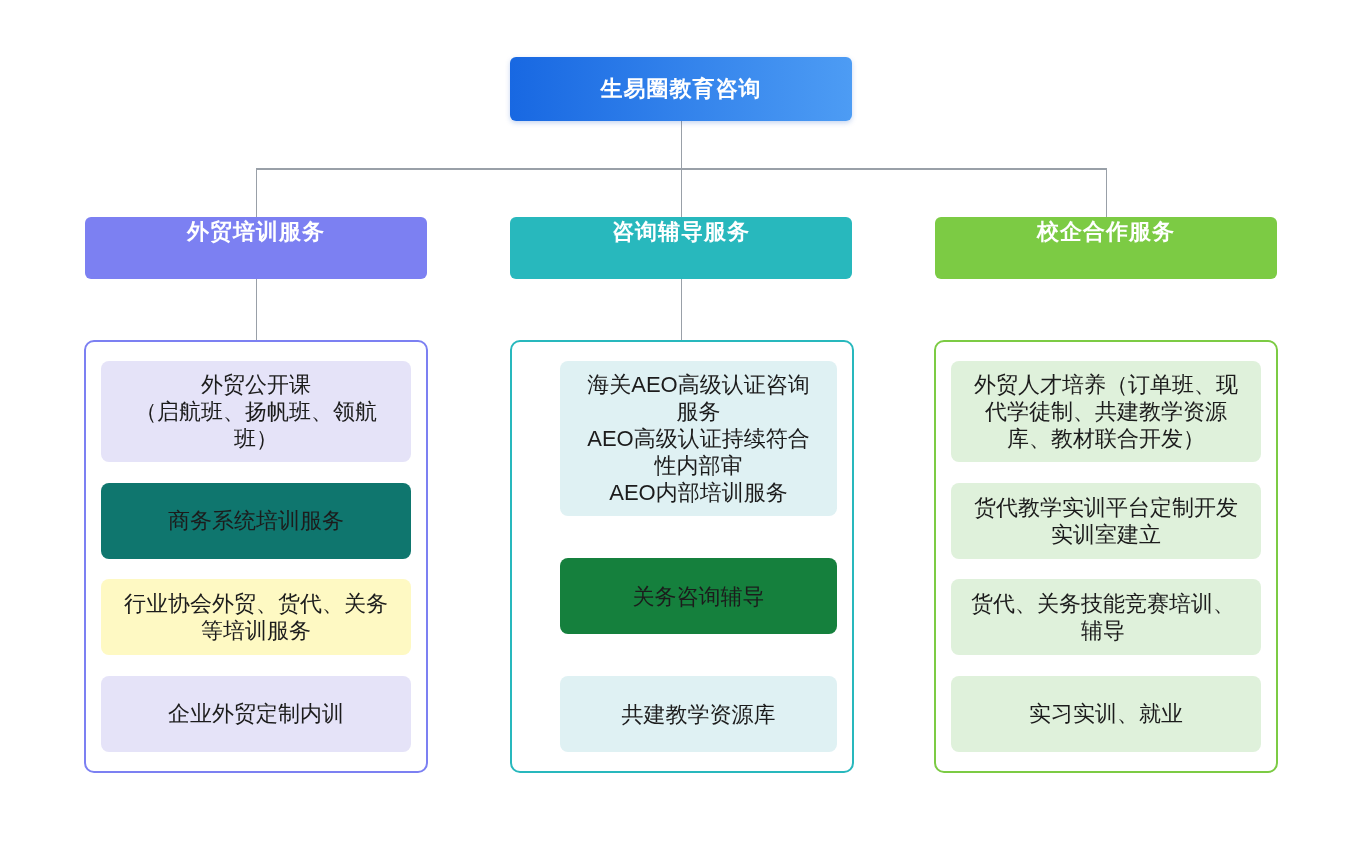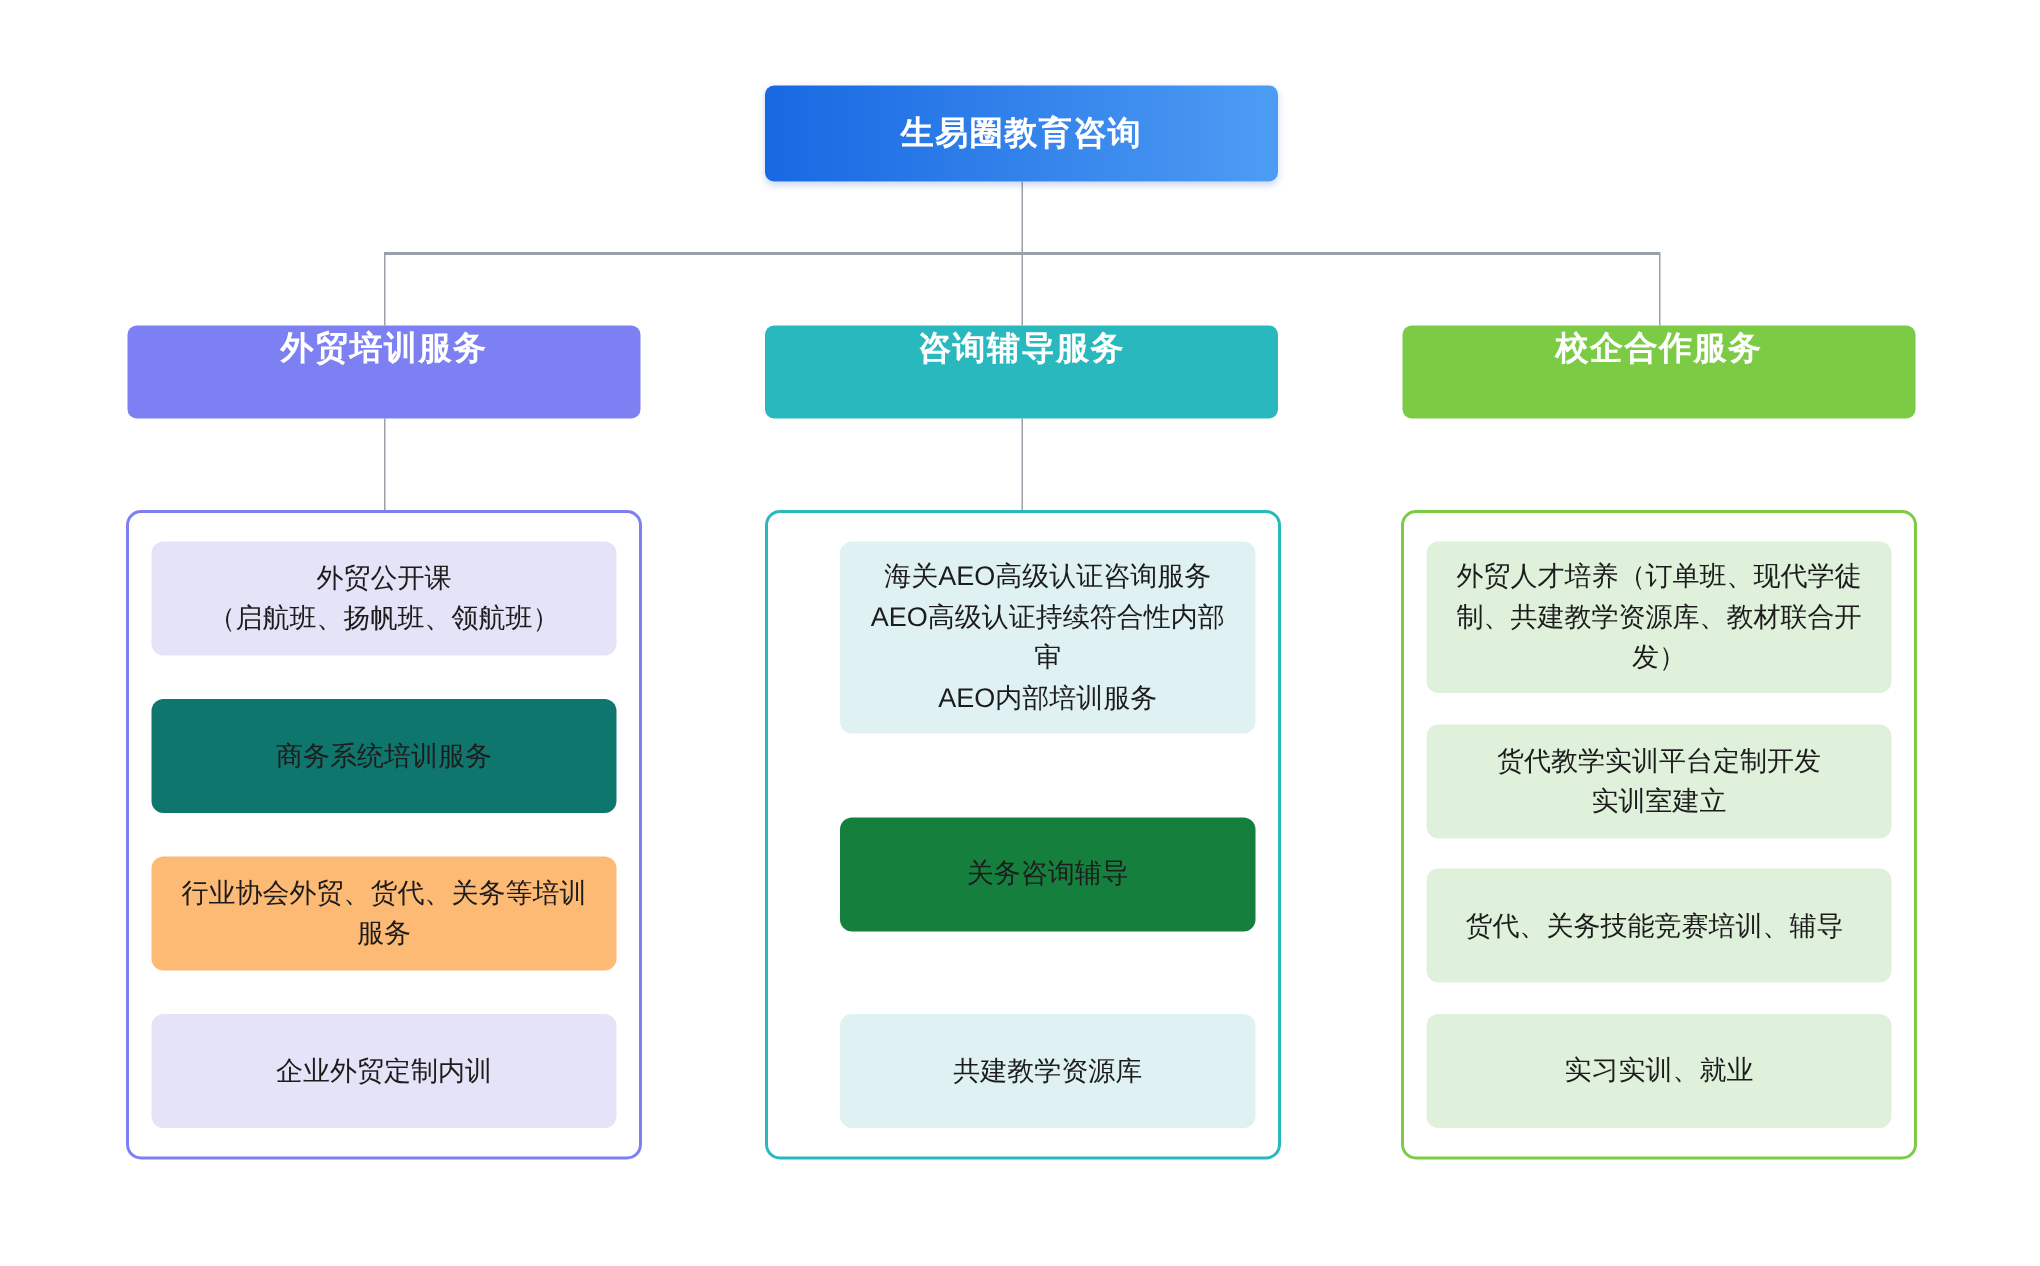--- a/index.html
+++ b/index.html
@@ -74,21 +74,21 @@
   .branch-item {
     border-radius: 8px;
     display: flex;
     align-items: center;
     justify-content: center;
     text-align: center;
     padding: 10px 18px;
     box-sizing: border-box;
     min-height: 76px;
     color: #1c1c1c;
-    font-size: 18px;
+    font-size: 22px;
     line-height: 27px;
     white-space: pre-line;
   }
 </style>
 </head>
 <body>
 
 <div class="canvas">
 
   <div class="connector v" style="left: 680.5px; top: 121px; height: 48px; background: rgb(153, 160, 168);"></div>
@@ -110,21 +110,21 @@
     <span>咨询辅导服务</span>
   </div>
   <div class="branch-header bh-2" style="background: rgb(124, 203, 68);">
     <span>校企合作服务</span>
   </div>
 
   <div class="branch-container bc-0" style="border-color: rgb(124, 128, 242);">
     <div class="branch-item" style="background: rgb(229, 227, 248);">外贸公开课
 （启航班、扬帆班、领航班）</div>
     <div class="branch-item" style="background: #0f766e;">商务系统培训服务</div>
-    <div class="branch-item" style="background: #fdba74;">行业协会外贸、货代、关务等培训服务</div>
+    <div class="branch-item" style="background: #fef9c3;">行业协会外贸、货代、关务等培训服务</div>
     <div class="branch-item" style="background: rgb(229, 227, 248);">企业外贸定制内训</div>
   </div>
 
   <div class="branch-container bc-1" style="border-color: rgb(40, 184, 189); padding-left: 48px;">
     <div class="branch-item" style="min-height: 98px; background: rgb(223, 241, 243);">海关AEO高级认证咨询服务
 AEO高级认证持续符合性内部审
 AEO内部培训服务</div>
     <div class="branch-item" style="background: #15803d;">关务咨询辅导</div>
     <div class="branch-item" style="background: rgb(223, 241, 243);">共建教学资源库</div>
   </div>

